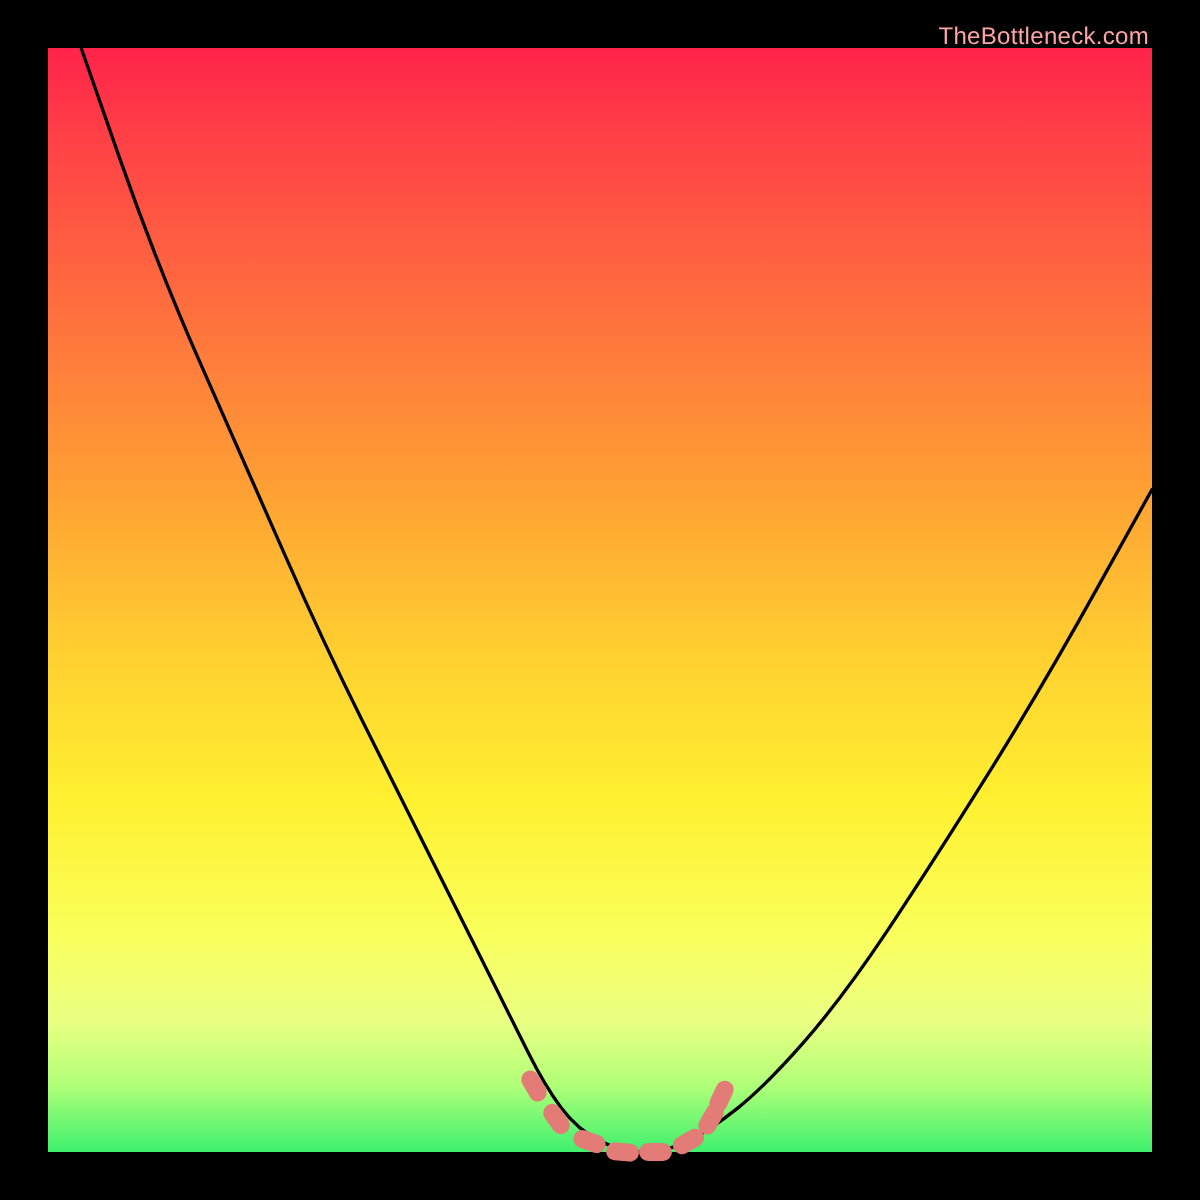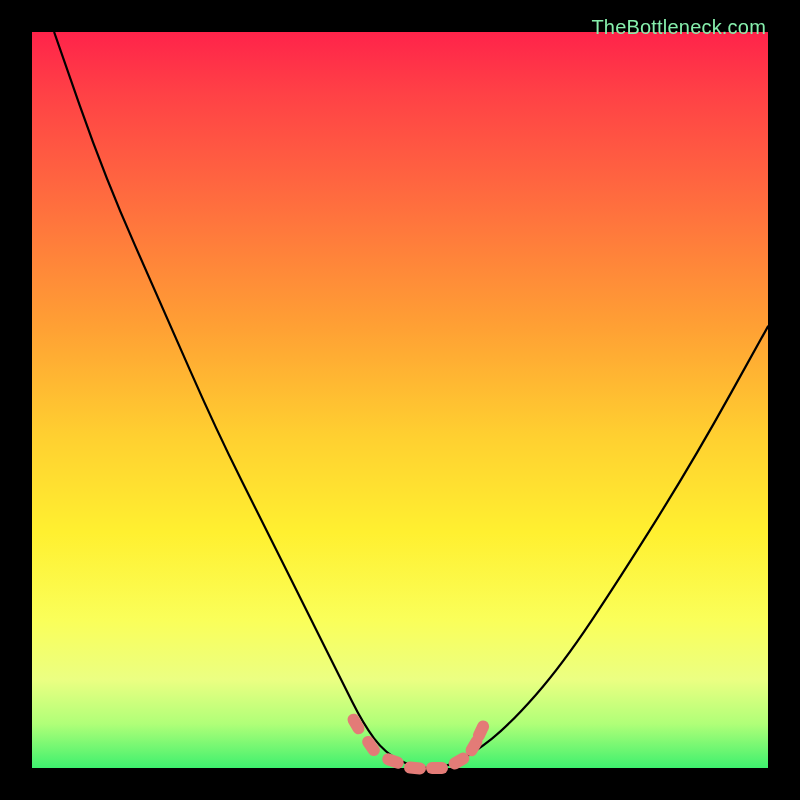--- a/index.html
+++ b/index.html
@@ -36,23 +36,23 @@
       #ebff82 88%,
       #b0ff78 94%,
       #3ef06e 100%
     );
   }
   .watermark {
     position: absolute;
     top: 0px;
     right: 18px;
     font-family: Tahoma, Arial, sans-serif;
-    font-size: 20px;
+    font-size: 16px;
     font-weight: 500;
-    color: #86efac;
+    color: #fca5a5;
     letter-spacing: 0.2px;
   }
   svg.curve {
     position: absolute;
     left: 0;
     top: 0;
     width: 736px;
     height: 736px;
   }
   

